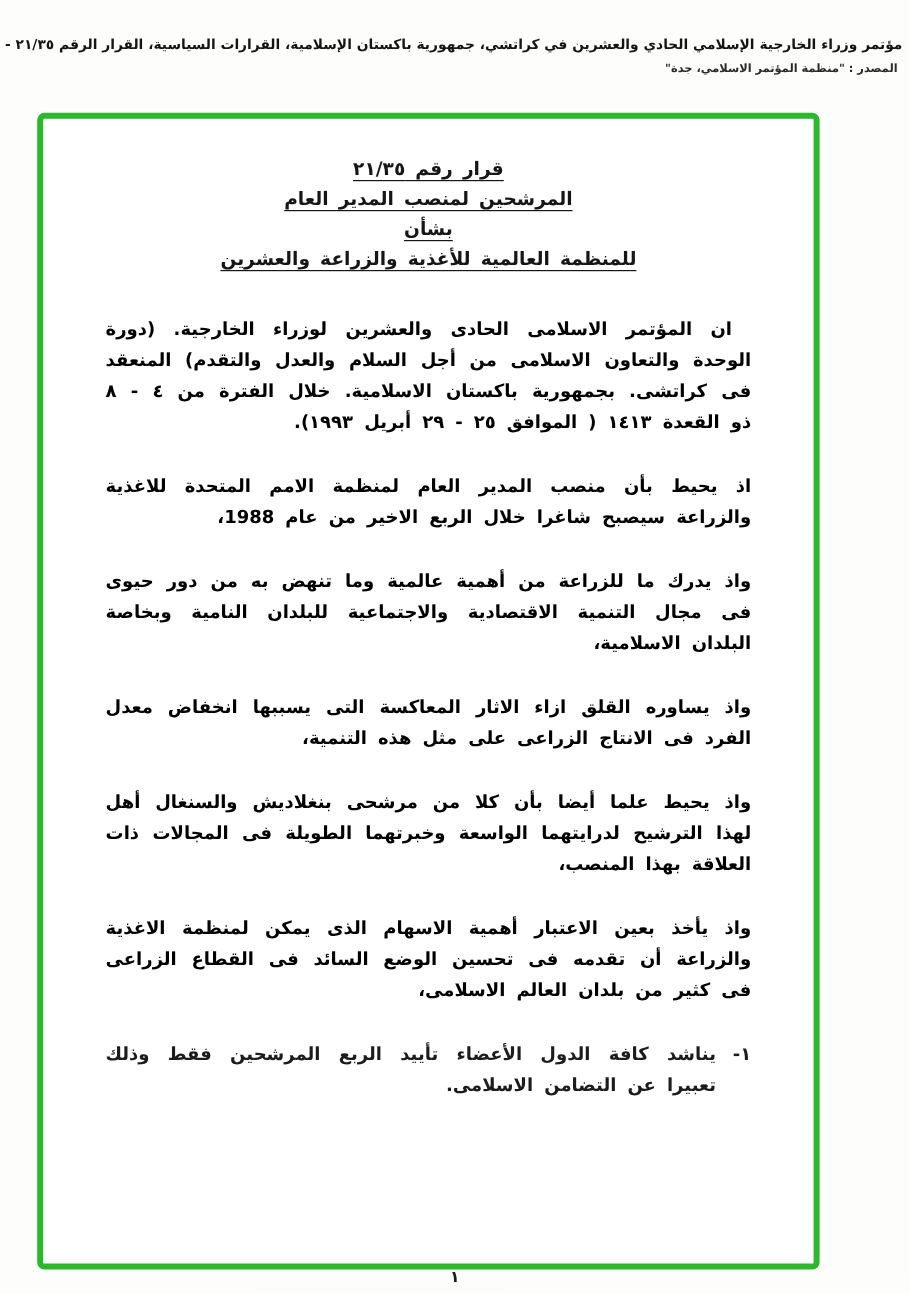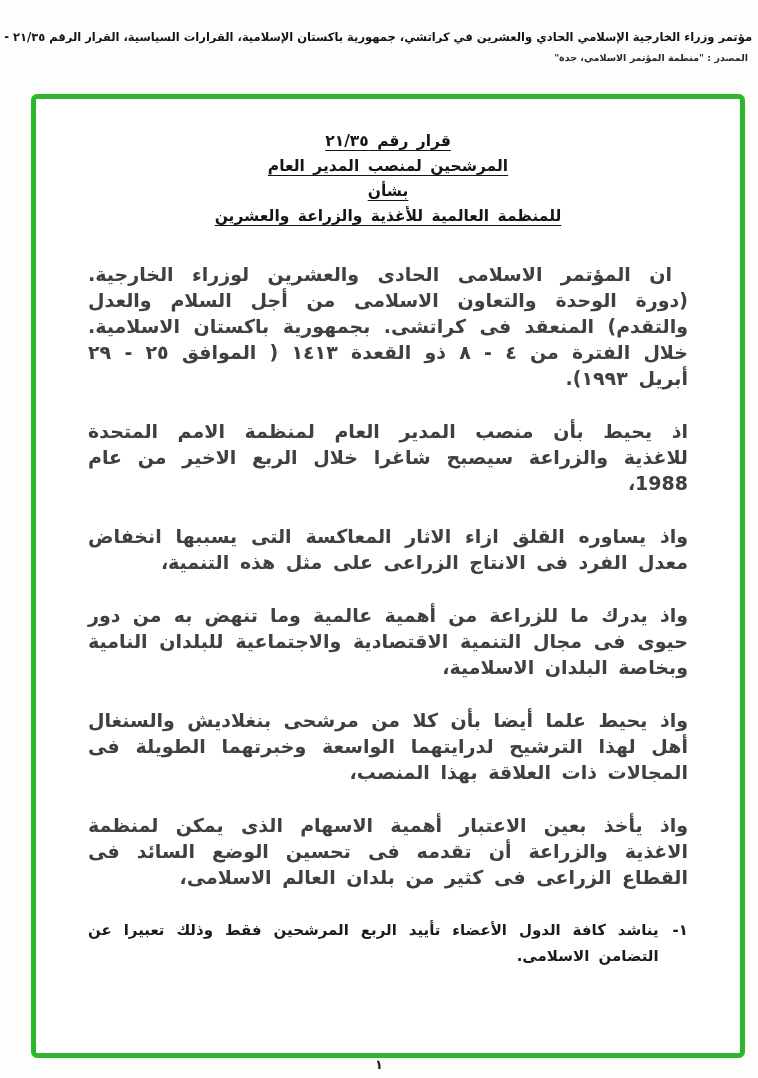--- a/index.html
+++ b/index.html
@@ -17,42 +17,42 @@
     font-size: 11.5px; font-weight: bold; color: #141414;
     white-space: nowrap;
   }
   .source-note {
     position: absolute; top: 52px; right: 10px;
     direction: rtl; text-align: right;
     font-size: 9.5px; font-weight: bold; color: #2a2a2a;
   }
   .doc-frame {
     position: absolute; top: 94px; left: 31px;
-    width: 714px; height: 964px;
+    width: 652px; height: 964px;
     border: 5px solid #2cb72c; border-radius: 6px;
     background: #ffffff;
     box-sizing: border-box;
   }
   .doc-content {
     position: absolute; top: 0; left: 0; right: 0; bottom: 0;
     padding: 26px 52px 0 52px;
     direction: rtl;
     overflow: hidden;
   }
   .title-block { text-align: center; padding-top: 4px; }
   .title-line {
     font-size: 15.5px; font-weight: bold; line-height: 25px;
     color: #161616;
     text-decoration: underline; text-underline-offset: 4px;
     word-spacing: 3px;
   }
   .para {
     margin: 0; margin-top: 27px;
-    font-size: 19px; line-height: 26px; font-weight: bold;
-    text-align: justify; color: #404040;
+    font-size: 15px; line-height: 26px; font-weight: bold;
+    text-align: justify; color: #000000;
     word-spacing: 4px;
   }
   .para.intro { margin-top: 32px; text-indent: 16px; }
   .lead { text-underline-offset: 4px; }
   .numbered-item {
     display: flex; gap: 14px; margin-top: 27px;
     font-size: 15px; line-height: 26px; font-weight: bold;
     color: #1c1c1c; word-spacing: 4px;
   }
   .item-number { flex: 0 0 auto; }
@@ -80,27 +80,27 @@
     </div>
 
     <p class="para intro">ان المؤتمر الاسلامى الحادى والعشرين لوزراء الخارجية. (دورة الوحدة والتعاون الاسلامى من أجل السلام والعدل والتقدم) المنعقد فى كراتشى. بجمهورية باكستان الاسلامية. خلال الفترة من ٤ - ٨ ذو القعدة ١٤١٣ ( الموافق ٢٥ - ٢٩ أبريل ١٩٩٣).</p>
 
     <p class="para">
       <span class="lead">اذ يحيط</span>
       <span>بأن منصب المدير العام لمنظمة الامم المتحدة للاغذية والزراعة سيصبح شاغرا خلال الربع الاخير من عام 1988،</span>
     </p>
 
     <p class="para">
-      <span class="lead">واذ يساوره القلق</span>
-      <span>ازاء الاثار المعاكسة التى يسببها انخفاض معدل الفرد فى الانتاج الزراعى على مثل هذه التنمية،</span>
+      <span class="lead">واذ يدرك</span>
+      <span>ما للزراعة من أهمية عالمية وما تنهض به من دور حيوى فى مجال التنمية الاقتصادية والاجتماعية للبلدان النامية وبخاصة البلدان الاسلامية،</span>
     </p>
 
     <p class="para">
-      <span class="lead">واذ يدرك</span>
-      <span>ما للزراعة من أهمية عالمية وما تنهض به من دور حيوى فى مجال التنمية الاقتصادية والاجتماعية للبلدان النامية وبخاصة البلدان الاسلامية،</span>
+      <span class="lead">واذ يساوره القلق</span>
+      <span>ازاء الاثار المعاكسة التى يسببها انخفاض معدل الفرد فى الانتاج الزراعى على مثل هذه التنمية،</span>
     </p>
 
     <p class="para">
       <span class="lead">واذ يحيط علما أيضا</span>
       <span>بأن كلا من مرشحى بنغلاديش والسنغال أهل لهذا الترشيح لدرايتهما الواسعة وخبرتهما الطويلة فى المجالات ذات العلاقة بهذا المنصب،</span>
     </p>
 
     <p class="para">
       <span class="lead">واذ يأخذ بعين الاعتبار</span>
       <span>أهمية الاسهام الذى يمكن لمنظمة الاغذية والزراعة أن تقدمه فى تحسين الوضع السائد فى القطاع الزراعى فى كثير من بلدان العالم الاسلامى،</span>

